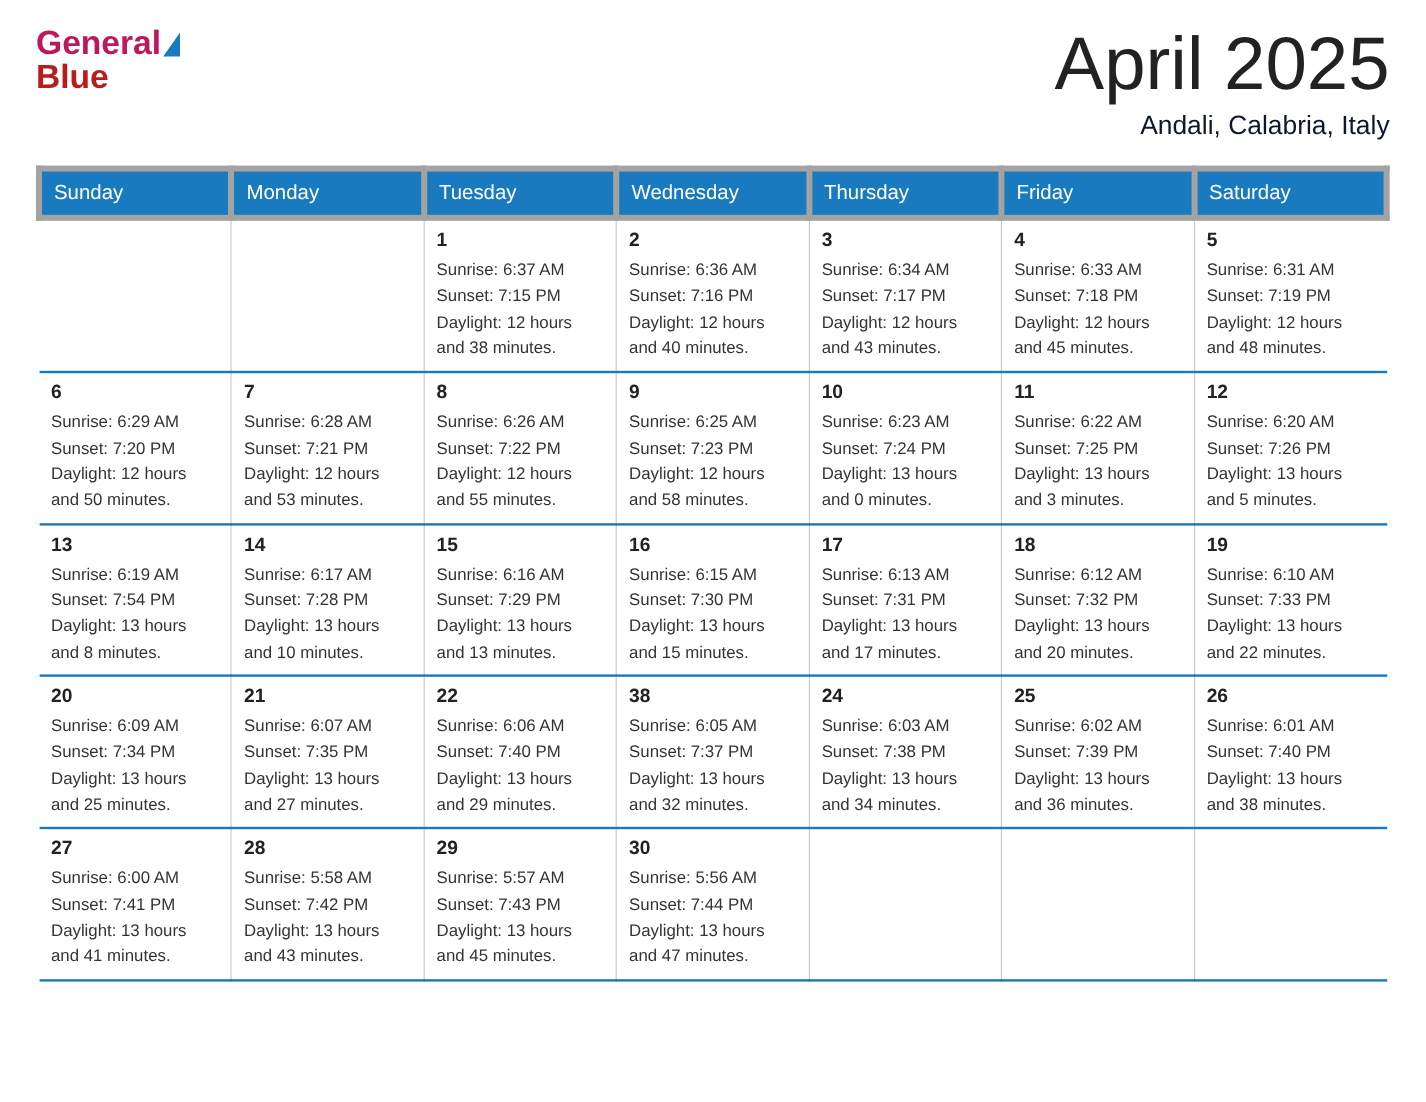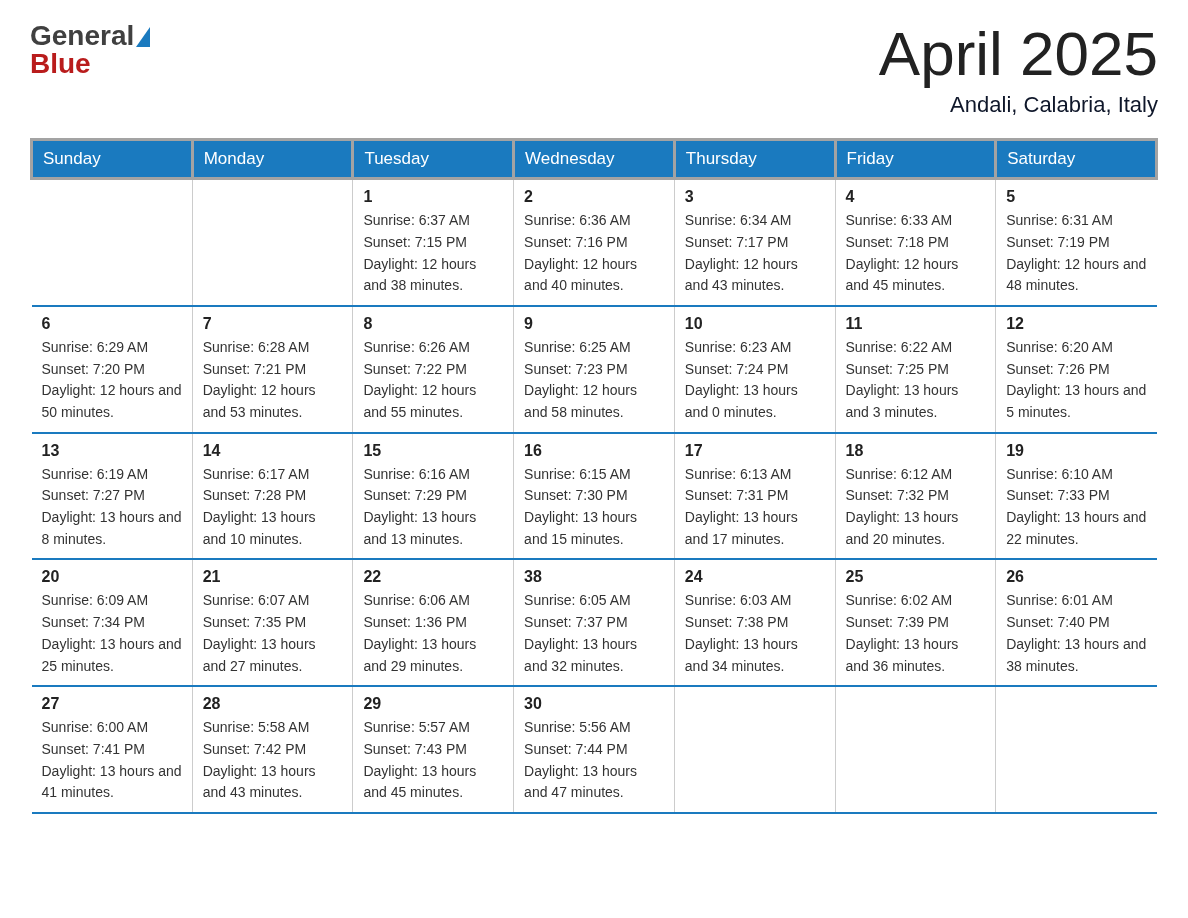--- a/index.html
+++ b/index.html
@@ -21,21 +21,21 @@
       flex-direction: column;
       align-items: flex-start;
     }
     .logo-text {
       display: flex;
       align-items: center;
       font-size: 28px;
       font-weight: bold;
       color: #333;
     }
-    .logo-general { color: #404040; }
+    .logo-general { color: #be185d; }
     .logo-triangle {
       width: 0; height: 0;
       border-left: 14px solid transparent;
       border-right: 0px solid transparent;
       border-bottom: 20px solid #1a7abf;
       display: inline-block;
       margin-left: 2px;
       margin-bottom: -2px;
     }
     .logo-blue {
@@ -66,21 +66,21 @@
     }
     thead tr {
       background-color: #1a7abf;
     }
     thead th {
       color: #fff;
       font-size: 17px;
       font-weight: normal;
       padding: 8px 10px;
       text-align: left;
-      border: 3px solid #a3a3a3;
+      border: 5px solid #a3a3a3;
     }
     tbody tr {
       border-bottom: 2px solid #1a7abf;
     }
     tbody td {
       vertical-align: top;
       padding: 8px 10px;
       font-size: 13px;
       color: #333;
       border-right: 1px solid #ccc;
@@ -222,21 +222,21 @@
           <div class="day-info">Sunrise: 6:20 AM
 Sunset: 7:26 PM
 Daylight: 13 hours
 and 5 minutes.</div>
         </td>
       </tr>
       <tr>
         <td>
           <span class="day-num">13</span>
           <div class="day-info">Sunrise: 6:19 AM
-Sunset: 7:27 PM
+Sunset: 7:54 PM
 Daylight: 13 hours
 and 8 minutes.</div>
         </td>
         <td>
           <span class="day-num">14</span>
           <div class="day-info">Sunrise: 6:17 AM
 Sunset: 7:28 PM
 Daylight: 13 hours
 and 10 minutes.</div>
         </td>
@@ -287,21 +287,21 @@
         <td>
           <span class="day-num">21</span>
           <div class="day-info">Sunrise: 6:07 AM
 Sunset: 7:35 PM
 Daylight: 13 hours
 and 27 minutes.</div>
         </td>
         <td>
           <span class="day-num">22</span>
           <div class="day-info">Sunrise: 6:06 AM
-Sunset: 1:36 PM
+Sunset: 7:40 PM
 Daylight: 13 hours
 and 29 minutes.</div>
         </td>
         <td>
           <span class="day-num">38</span>
           <div class="day-info">Sunrise: 6:05 AM
 Sunset: 7:37 PM
 Daylight: 13 hours
 and 32 minutes.</div>
         </td>

